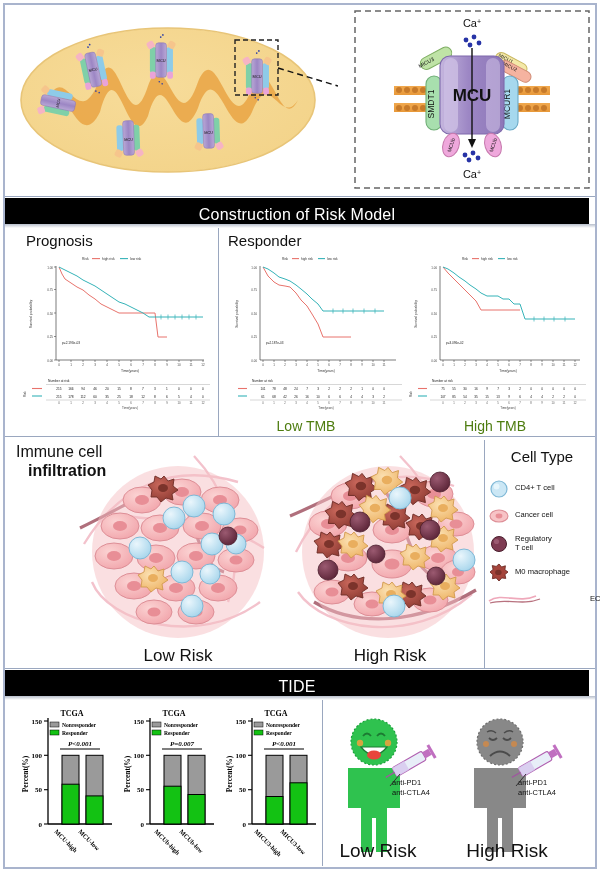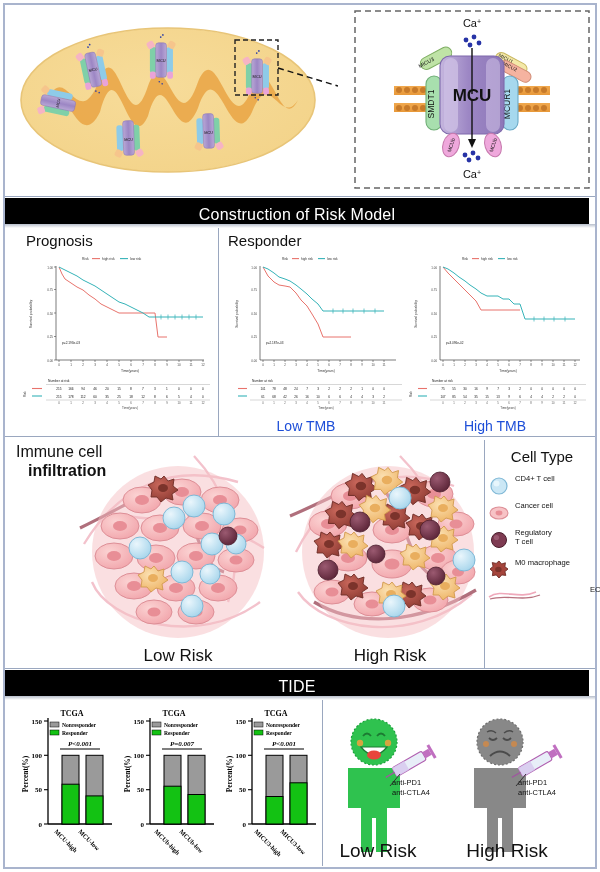--- a/index.html
+++ b/index.html
@@ -9,37 +9,37 @@
     border:2px solid #a9b4cd;box-sizing:border-box;background:#fff;}
   .band{position:absolute;left:5px;width:584px;height:26px;background:#000000;
     color:#fff;font-size:16px;display:flex;align-items:flex-end;justify-content:center;
     letter-spacing:.2px;}
   .band-shadow{position:absolute;left:5px;width:590px;height:4px;
      background:linear-gradient(#b8bfcc,#ffffff);}
   .hline{position:absolute;background:#9aa7bf;height:1px;}
   .vline{position:absolute;background:#9aa7bf;width:1px;}
 
   .sec-title{position:absolute;font-size:15px;color:#111;}
-  .sub-label{position:absolute;font-size:14px;color:#1d4ed8;text-align:center;}
+  .sub-label{position:absolute;font-size:14px;color:#4d7c0f;text-align:center;}
 
   
   .mito-wrap{position:absolute;left:8px;top:8px;width:330px;height:182px;}
   .mcu-detail{position:absolute;left:352px;top:8px;width:240px;height:183px;}
 
   
   .km{position:absolute;background:#fff;}
   .km svg{display:block;}
 
   
   .cluster{position:absolute;}
 
   
   .legend{position:absolute;left:488px;top:448px;width:108px;height:205px;}
   .legend-title{font-size:15px;color:#111;text-align:center;margin-bottom:10px;}
-  .legend-row{display:flex;align-items:flex-start;height:27px;}
+  .legend-row{display:flex;align-items:center;height:27px;}
   .legend-ic{width:22px;height:22px;flex:0 0 22px;margin-right:5px;}
   .legend-tx{font-size:7.6px;color:#111;line-height:1.15;}
 
   
   .barchart{position:absolute;}
   
   .person{position:absolute;margin-top:16px;}
   .inj-label{position:absolute;font-size:7.5px;color:#111;line-height:1.35;}
   .risk-cap{position:absolute;font-size:17px;color:#111;text-align:center;}
 </style>

